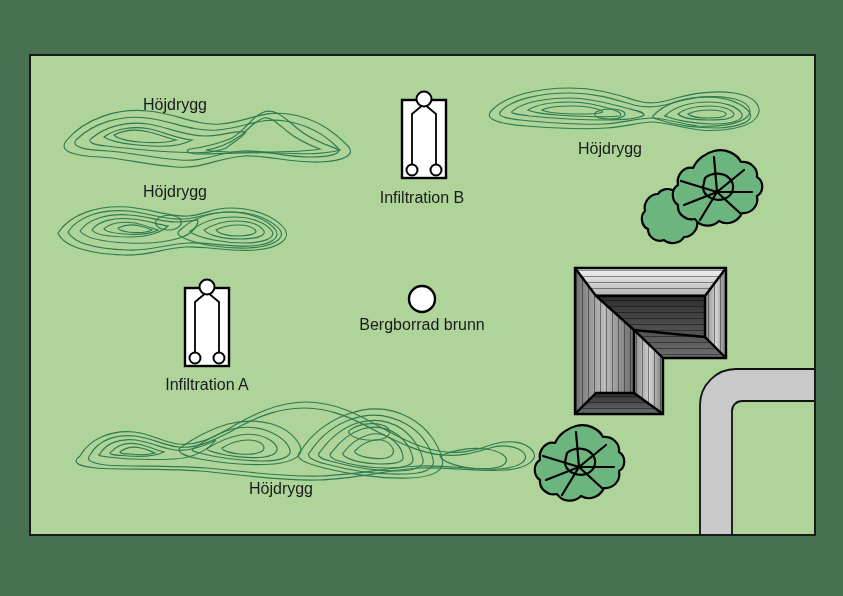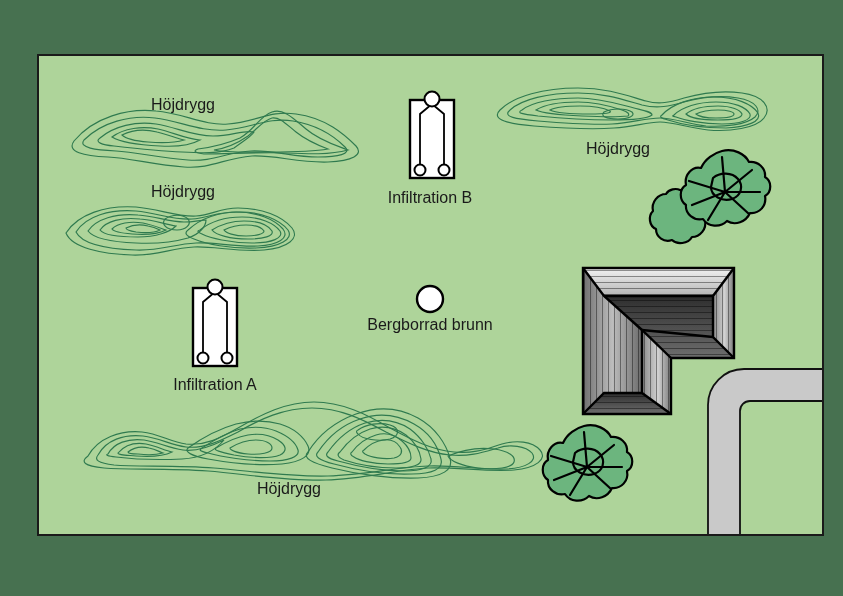--- a/index.html
+++ b/index.html
@@ -2,21 +2,21 @@
 <html><head>
 <meta charset="utf-8">
 <style>
   html,body{margin:0;padding:0;}
   body{
     width:843px;height:596px;
     background:#477150;
     font-family:"Liberation Sans", sans-serif;
     overflow:hidden;
   }
-  #stage{position:relative;width:763px;height:596px;margin-left:8px;}
+  #stage{position:relative;width:763px;height:596px;}
   #map-svg{position:absolute;left:0;top:0;}
   .maplabel{
     font-family:"Liberation Sans", sans-serif;
     font-size:16px;
     fill:#1a1a1a;
     text-anchor:middle;
     dominant-baseline:alphabetic;
   }
   .contour{fill:none;stroke:#2f7a4f;stroke-width:1.15;}
   .treebody{fill:#6cb57e;stroke:#000;stroke-width:2.2;stroke-linejoin:round;}

